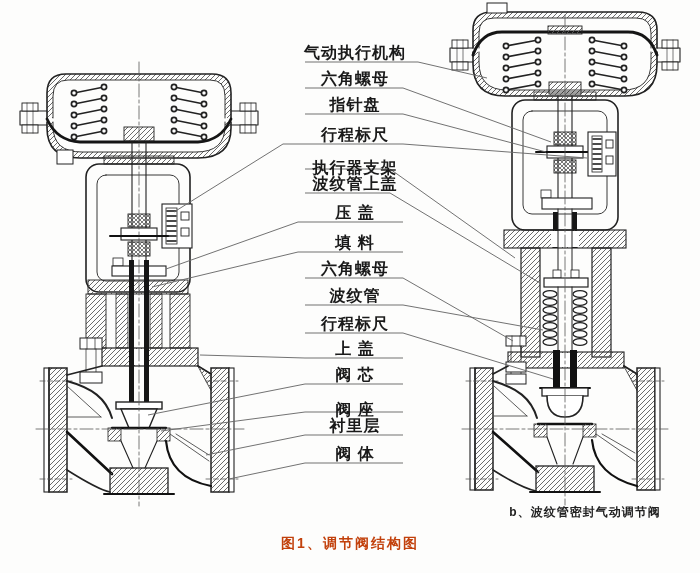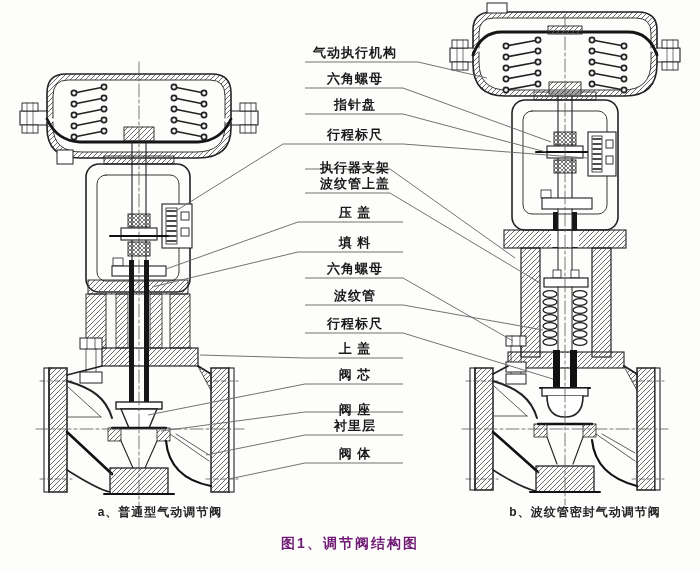--- a/index.html
+++ b/index.html
@@ -3,32 +3,32 @@
 <meta charset="utf-8">
 <style>
   html,body{margin:0;padding:0;background:#ffffff;}
   #stage{
     position:relative;width:700px;height:573px;background:#fdfdfc;
     font-family:"Liberation Sans","DejaVu Sans",sans-serif;overflow:hidden;
   }
   #diagram-svg{position:absolute;left:0;top:0;}
   .part-label{
     position:absolute;left:303px;width:104px;height:15px;
-    text-align:center;font-size:13px;font-weight:700;color:#1a1a1a;
+    text-align:center;font-size:16px;font-weight:700;color:#1a1a1a;
     letter-spacing:1px;line-height:15px;white-space:nowrap;
   }
   .caption{
     position:absolute;font-size:12px;font-weight:700;color:#222;
     letter-spacing:1px;text-align:center;white-space:nowrap;
   }
   #caption-a{left:40px;top:504px;width:240px;}
   #caption-b{left:460px;top:504px;width:250px;}
   #figure-title{
     position:absolute;left:230px;top:535px;width:240px;text-align:center;
-    font-size:14px;font-weight:700;color:#701a75;letter-spacing:2px;white-space:nowrap;
+    font-size:14px;font-weight:700;color:#c2410c;letter-spacing:2px;white-space:nowrap;
   }
 </style>
 </head>
 <body>
 
 <div id="stage">
 
 <svg id="diagram-svg" width="700" height="573" viewBox="0 0 700 573">
   <defs>
     <pattern id="hA" width="5" height="5" patternUnits="userSpaceOnUse">
@@ -330,17 +330,16 @@
 <div class="part-label" style="top:235px">填  料</div>
 <div class="part-label" style="top:261px">六角螺母</div>
 <div class="part-label" style="top:288px">波纹管</div>
 <div class="part-label" style="top:316px">行程标尺</div>
 <div class="part-label" style="top:341px">上  盖</div>
 <div class="part-label" style="top:367px">阀  芯</div>
 <div class="part-label" style="top:402px">阀  座</div>
 <div class="part-label" style="top:418px">衬里层</div>
 <div class="part-label" style="top:446px">阀  体</div>
 
-<div class="caption" id="caption-a">a、普通型气动调节阀</div>
 <div class="caption" id="caption-b">b、波纹管密封气动调节阀</div>
 <div id="figure-title">图1、调节阀结构图</div>
 
 </div>
 
 </body></html>

